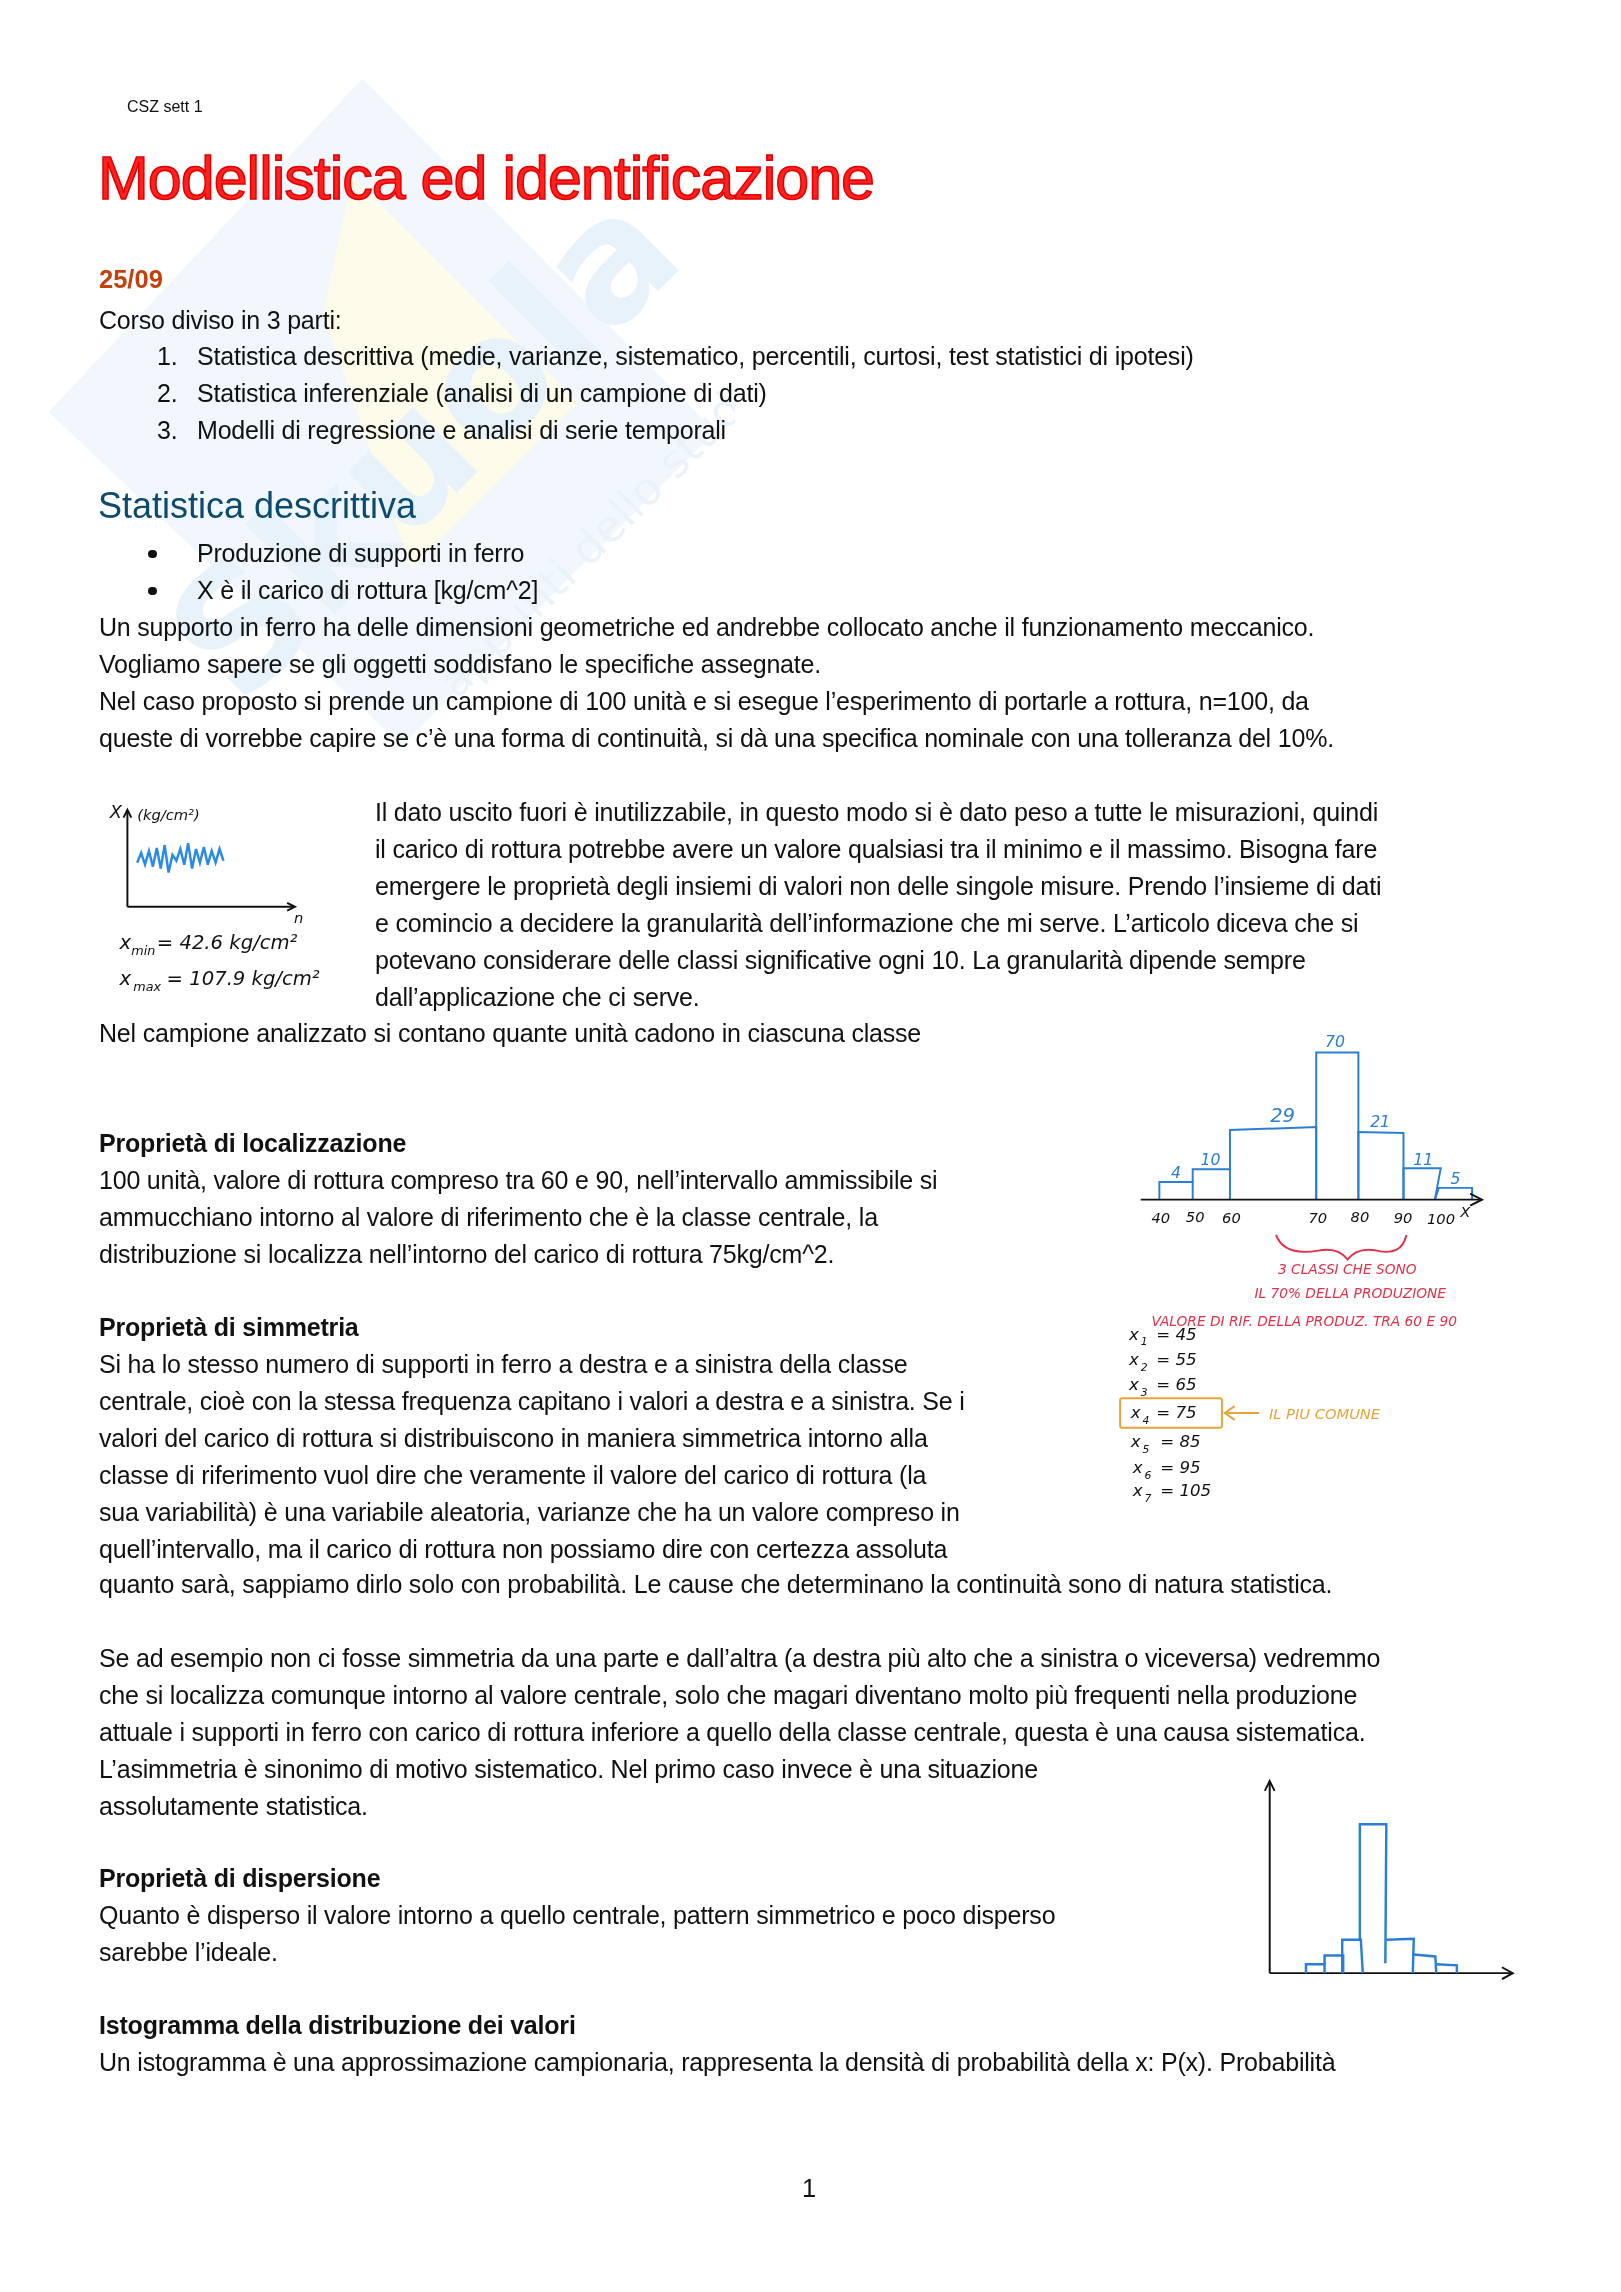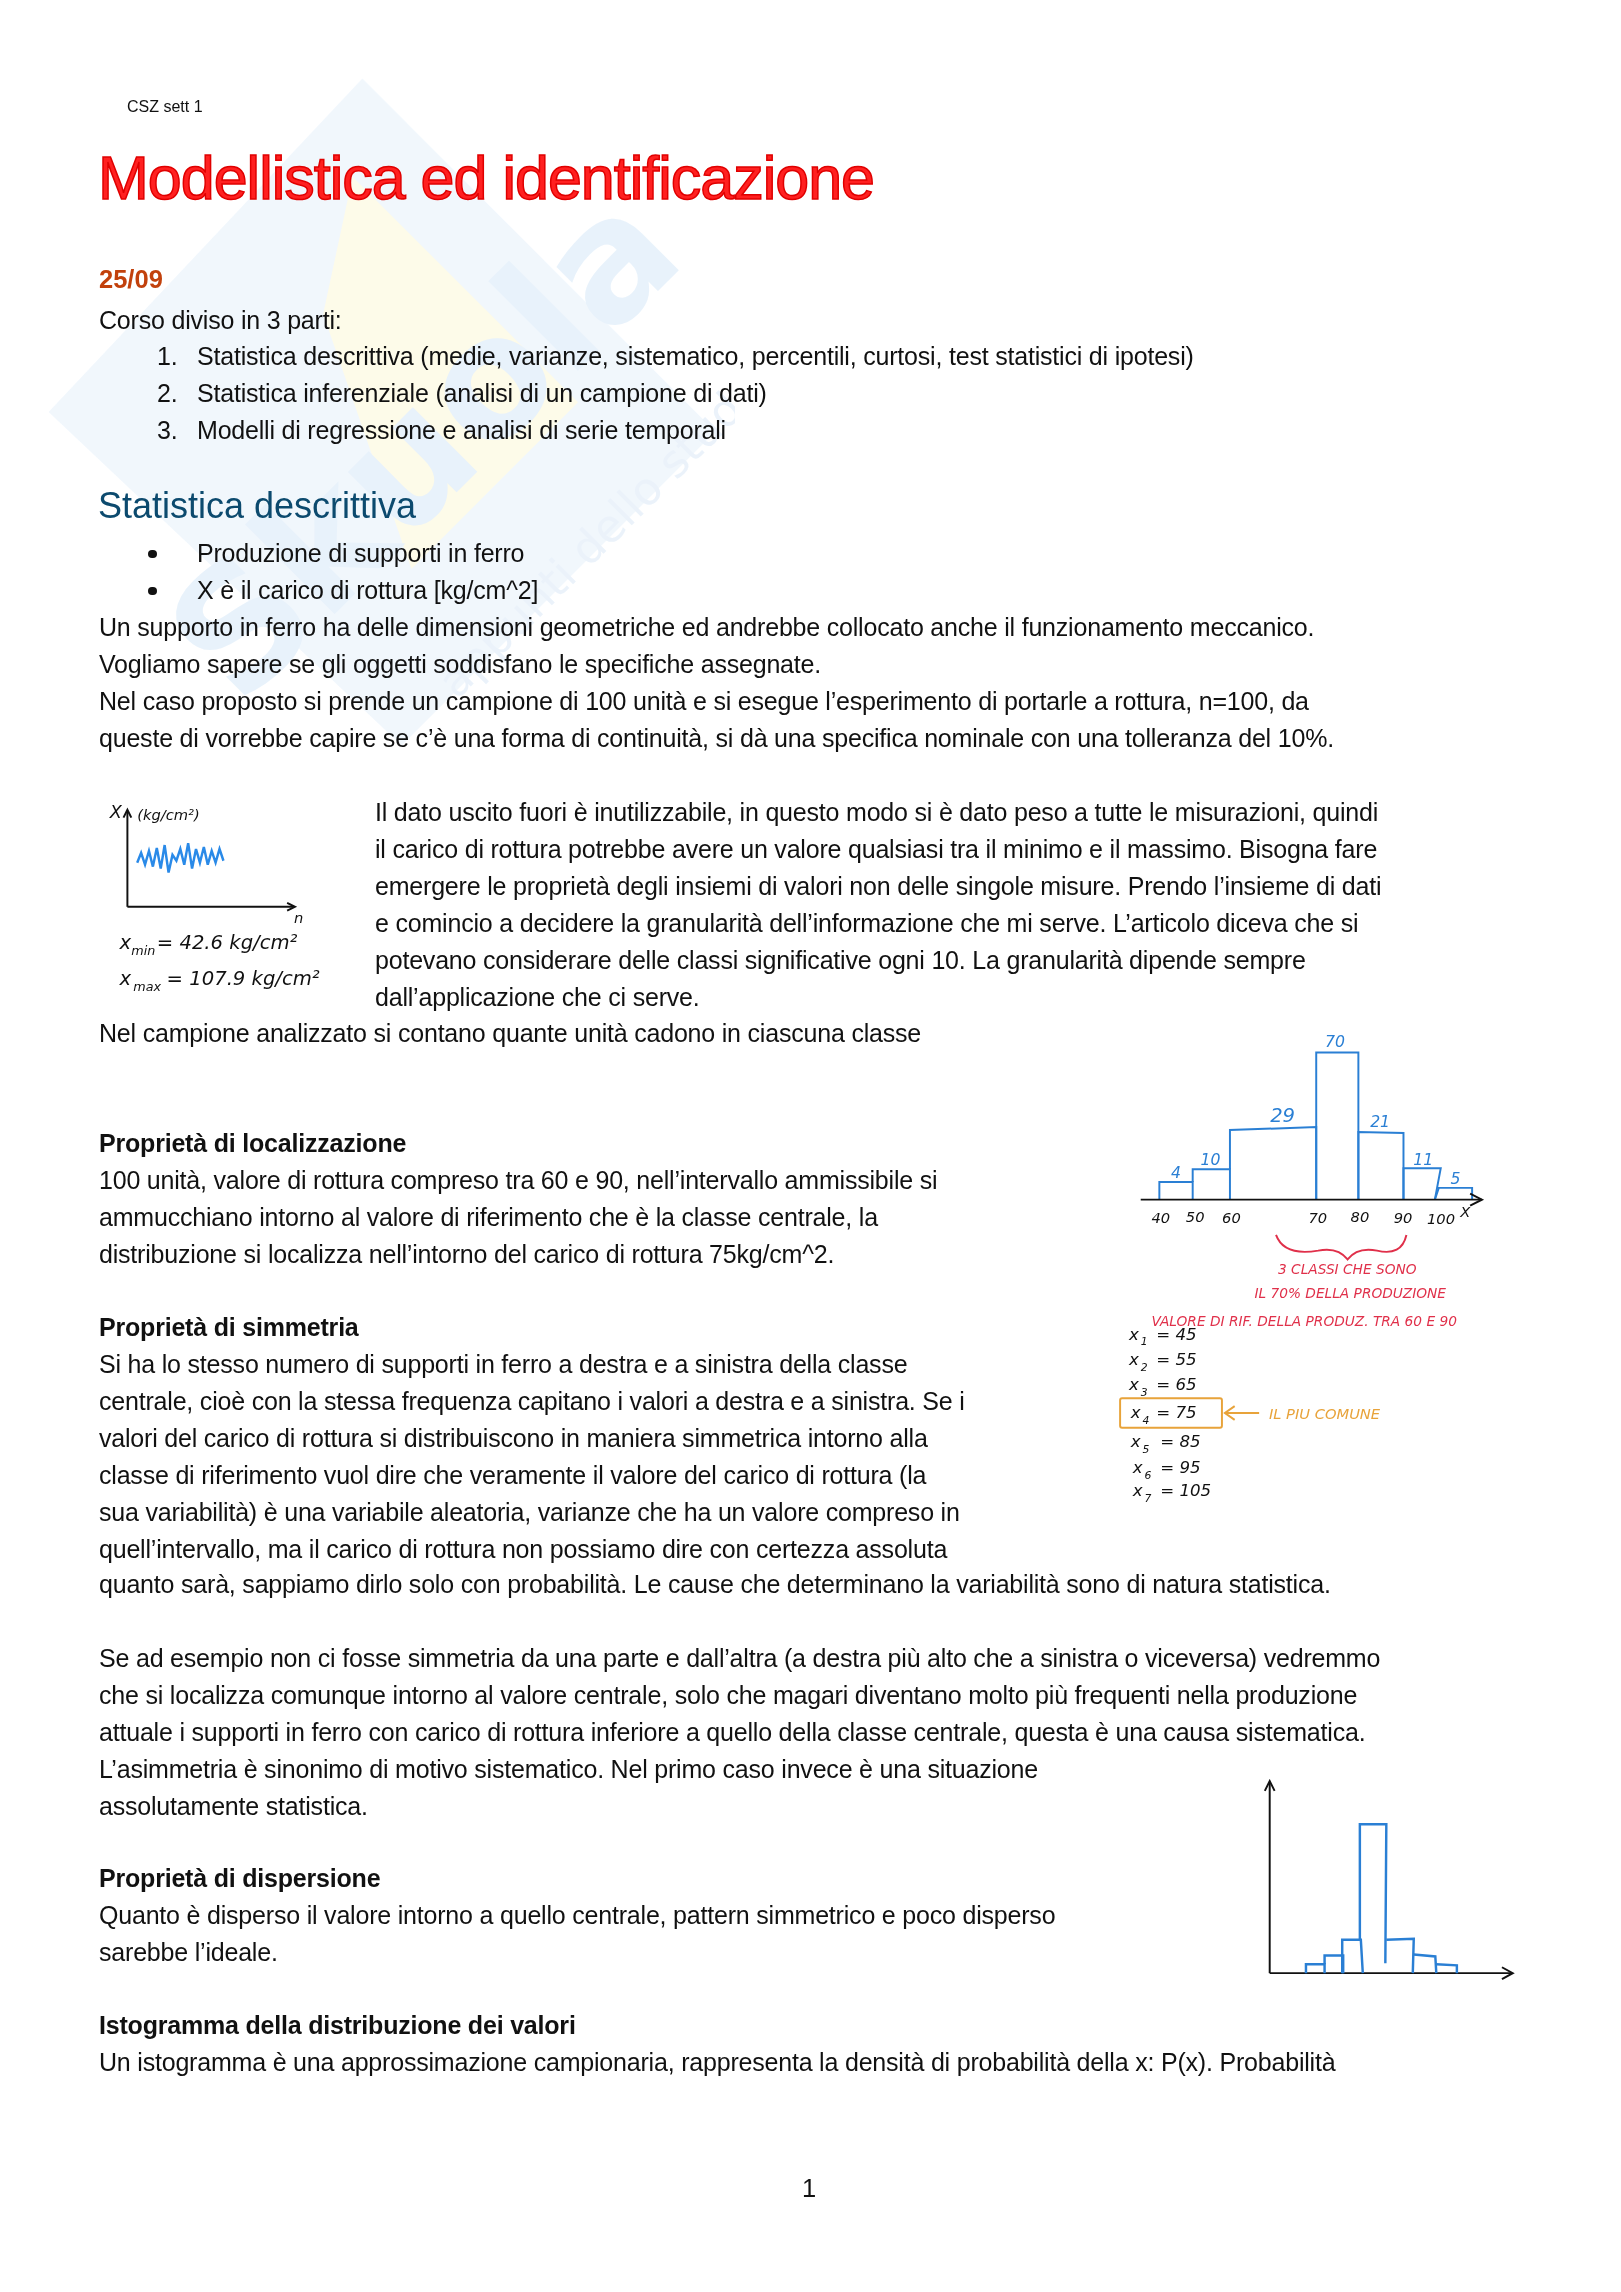--- a/index.html
+++ b/index.html
@@ -184,21 +184,21 @@
 
   <div class="abs s-sym body-text">
     <div class="bold-h">Proprietà di simmetria</div>
     <div>Si ha lo stesso numero di supporti in ferro a destra e a sinistra della classe</div>
     <div>centrale, cioè con la stessa frequenza capitano i valori a destra e a sinistra. Se i</div>
     <div>valori del carico di rottura si distribuiscono in maniera simmetrica intorno alla</div>
     <div>classe di riferimento vuol dire che veramente il valore del carico di rottura (la</div>
     <div>sua variabilità) è una variabile aleatoria, varianze che ha un valore compreso in</div>
     <div>quell’intervallo, ma il carico di rottura non possiamo dire con certezza assoluta</div>
   </div>
-  <div class="abs s-sym-last body-text">quanto sarà, sappiamo dirlo solo con probabilità. Le cause che determinano la variabilità sono di natura statistica.</div>
+  <div class="abs s-sym-last body-text">quanto sarà, sappiamo dirlo solo con probabilità. Le cause che determinano la continuità sono di natura statistica.</div>
 
   <div class="abs p-asym body-text">
     <div>Se ad esempio non ci fosse simmetria da una parte e dall’altra (a destra più alto che a sinistra o viceversa) vedremmo</div>
     <div>che si localizza comunque intorno al valore centrale, solo che magari diventano molto più frequenti nella produzione</div>
     <div>attuale i supporti in ferro con carico di rottura inferiore a quello della classe centrale, questa è una causa sistematica.</div>
     <div>L’asimmetria è sinonimo di motivo sistematico. Nel primo caso invece è una situazione</div>
     <div>assolutamente statistica.</div>
   </div>
 
   <div class="abs hist2">

